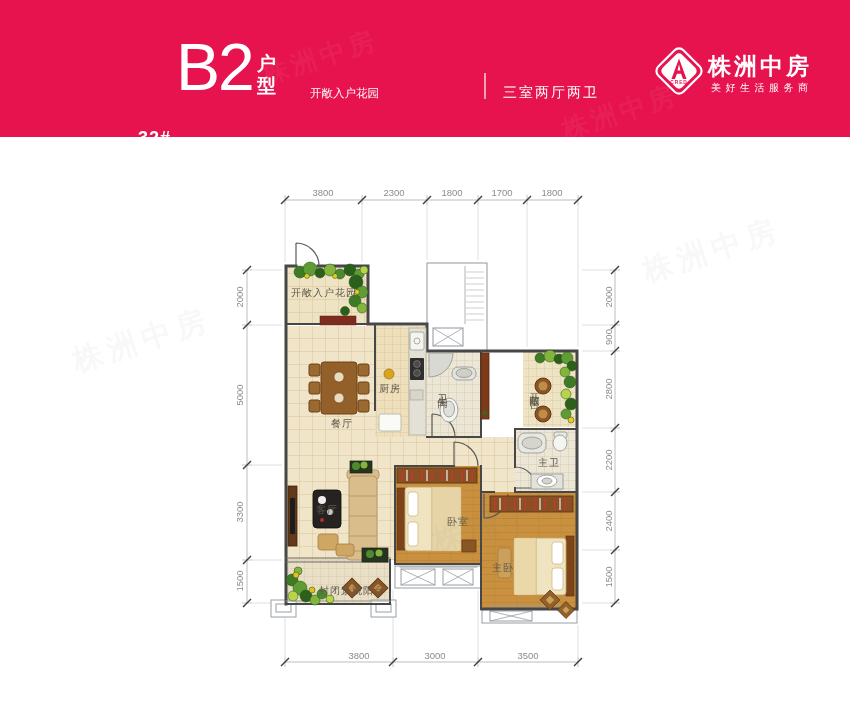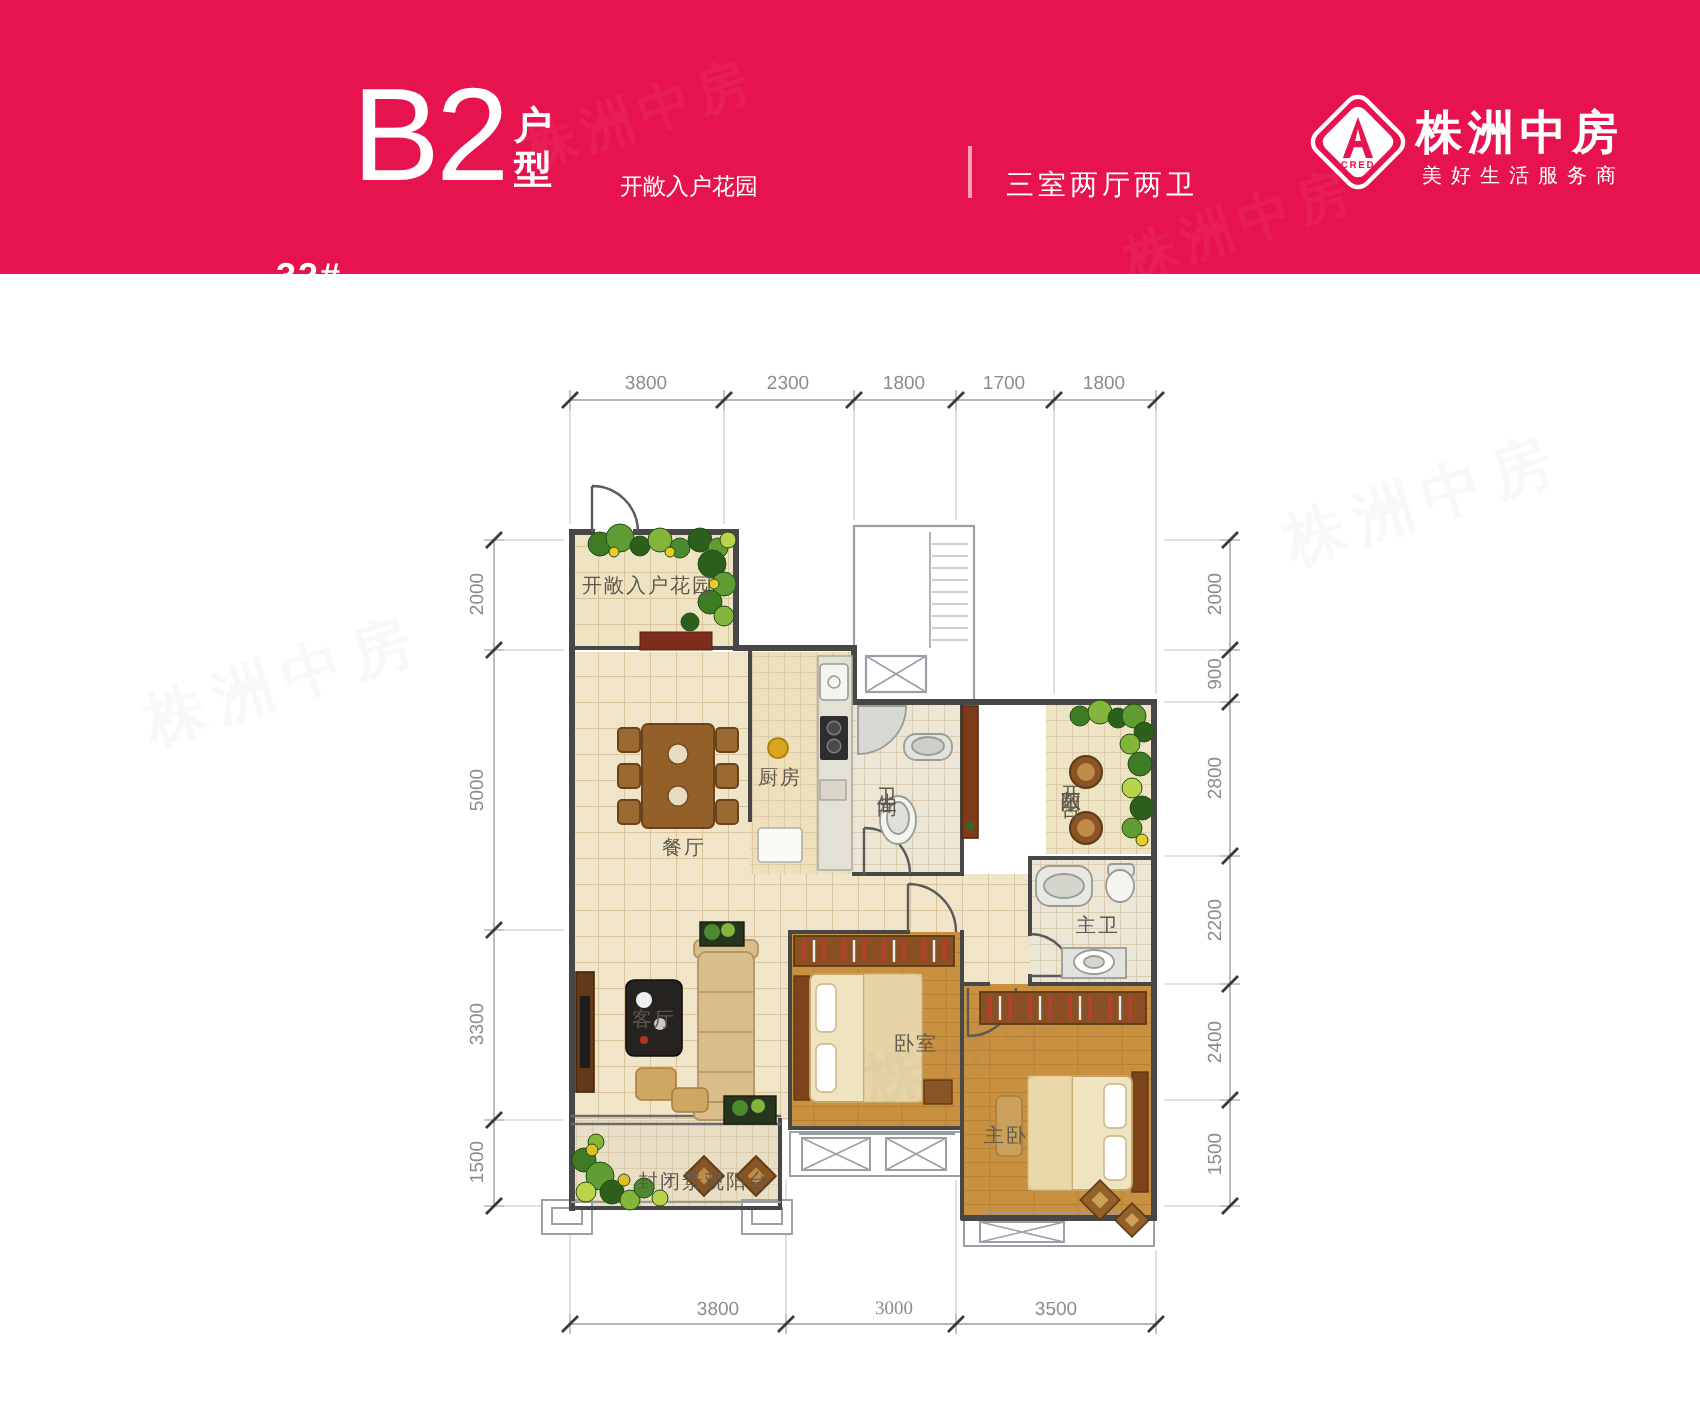--- a/index.html
+++ b/index.html
@@ -308,21 +308,21 @@
   <div class="dim v" style="left:239px;top:581px;">1500</div>
 
   <div class="dim v" style="left:608px;top:297px;">2000</div>
   <div class="dim v" style="left:608px;top:337px;">900</div>
   <div class="dim v" style="left:608px;top:389px;">2800</div>
   <div class="dim v" style="left:608px;top:460px;">2200</div>
   <div class="dim v" style="left:608px;top:521px;">2400</div>
   <div class="dim v" style="left:608px;top:577px;">1500</div>
 
   <div class="dim" style="left:339px;top:655px;margin-left:20px;">3800</div>
-  <div class="dim" style="left:447px;top:655px;font-family:Liberation Serif, serif;">3000</div>
+  <div class="dim" style="left:435px;top:655px;">3000</div>
   <div class="dim" style="left:528px;top:655px;">3500</div>
 
   <div class="rlabel" style="left:324px;top:293px;">开敞入户花园</div>
   <div class="rlabel" style="left:342px;top:424px;">餐厅</div>
   <div class="rlabel" style="left:390px;top:389px;">厨房</div>
   <div class="rlabel v" style="left:442px;top:389px;">卫生间</div>
   <div class="rlabel v" style="left:534px;top:389px;">开敞阳台</div>
   <div class="rlabel" style="left:549px;top:463px;">主卫</div>
   <div class="rlabel" style="left:327px;top:510px;">客厅</div>
   <div class="rlabel" style="left:458px;top:522px;">卧室</div>

